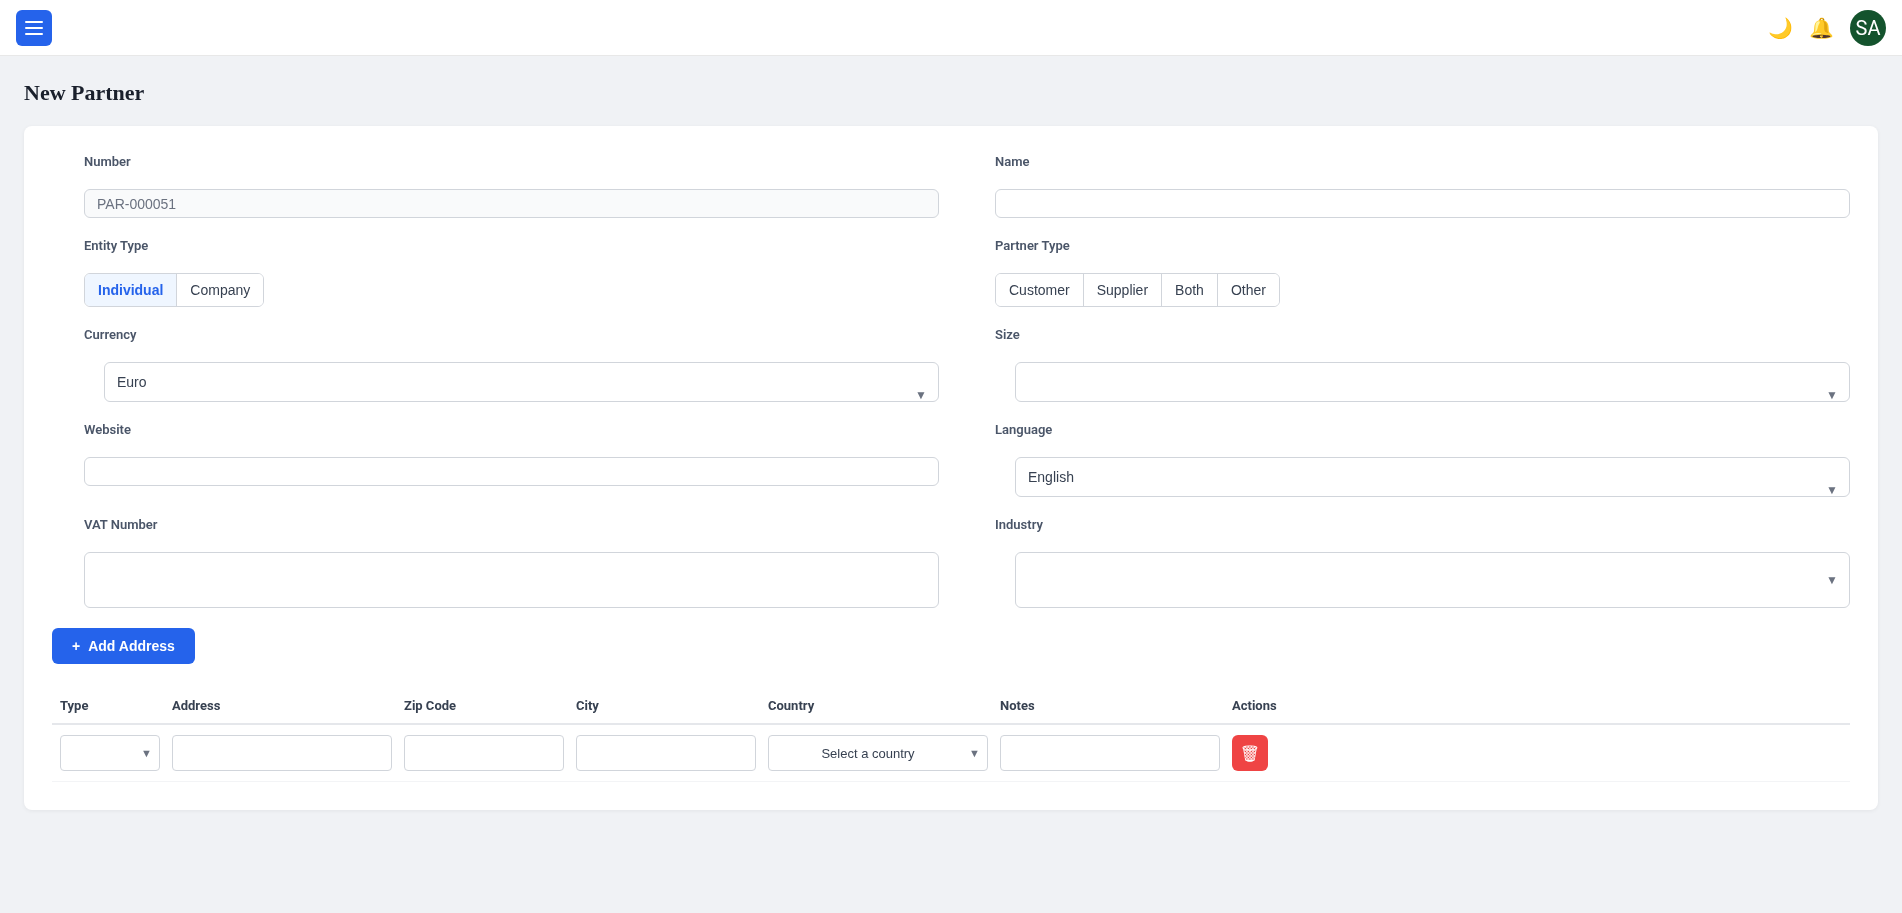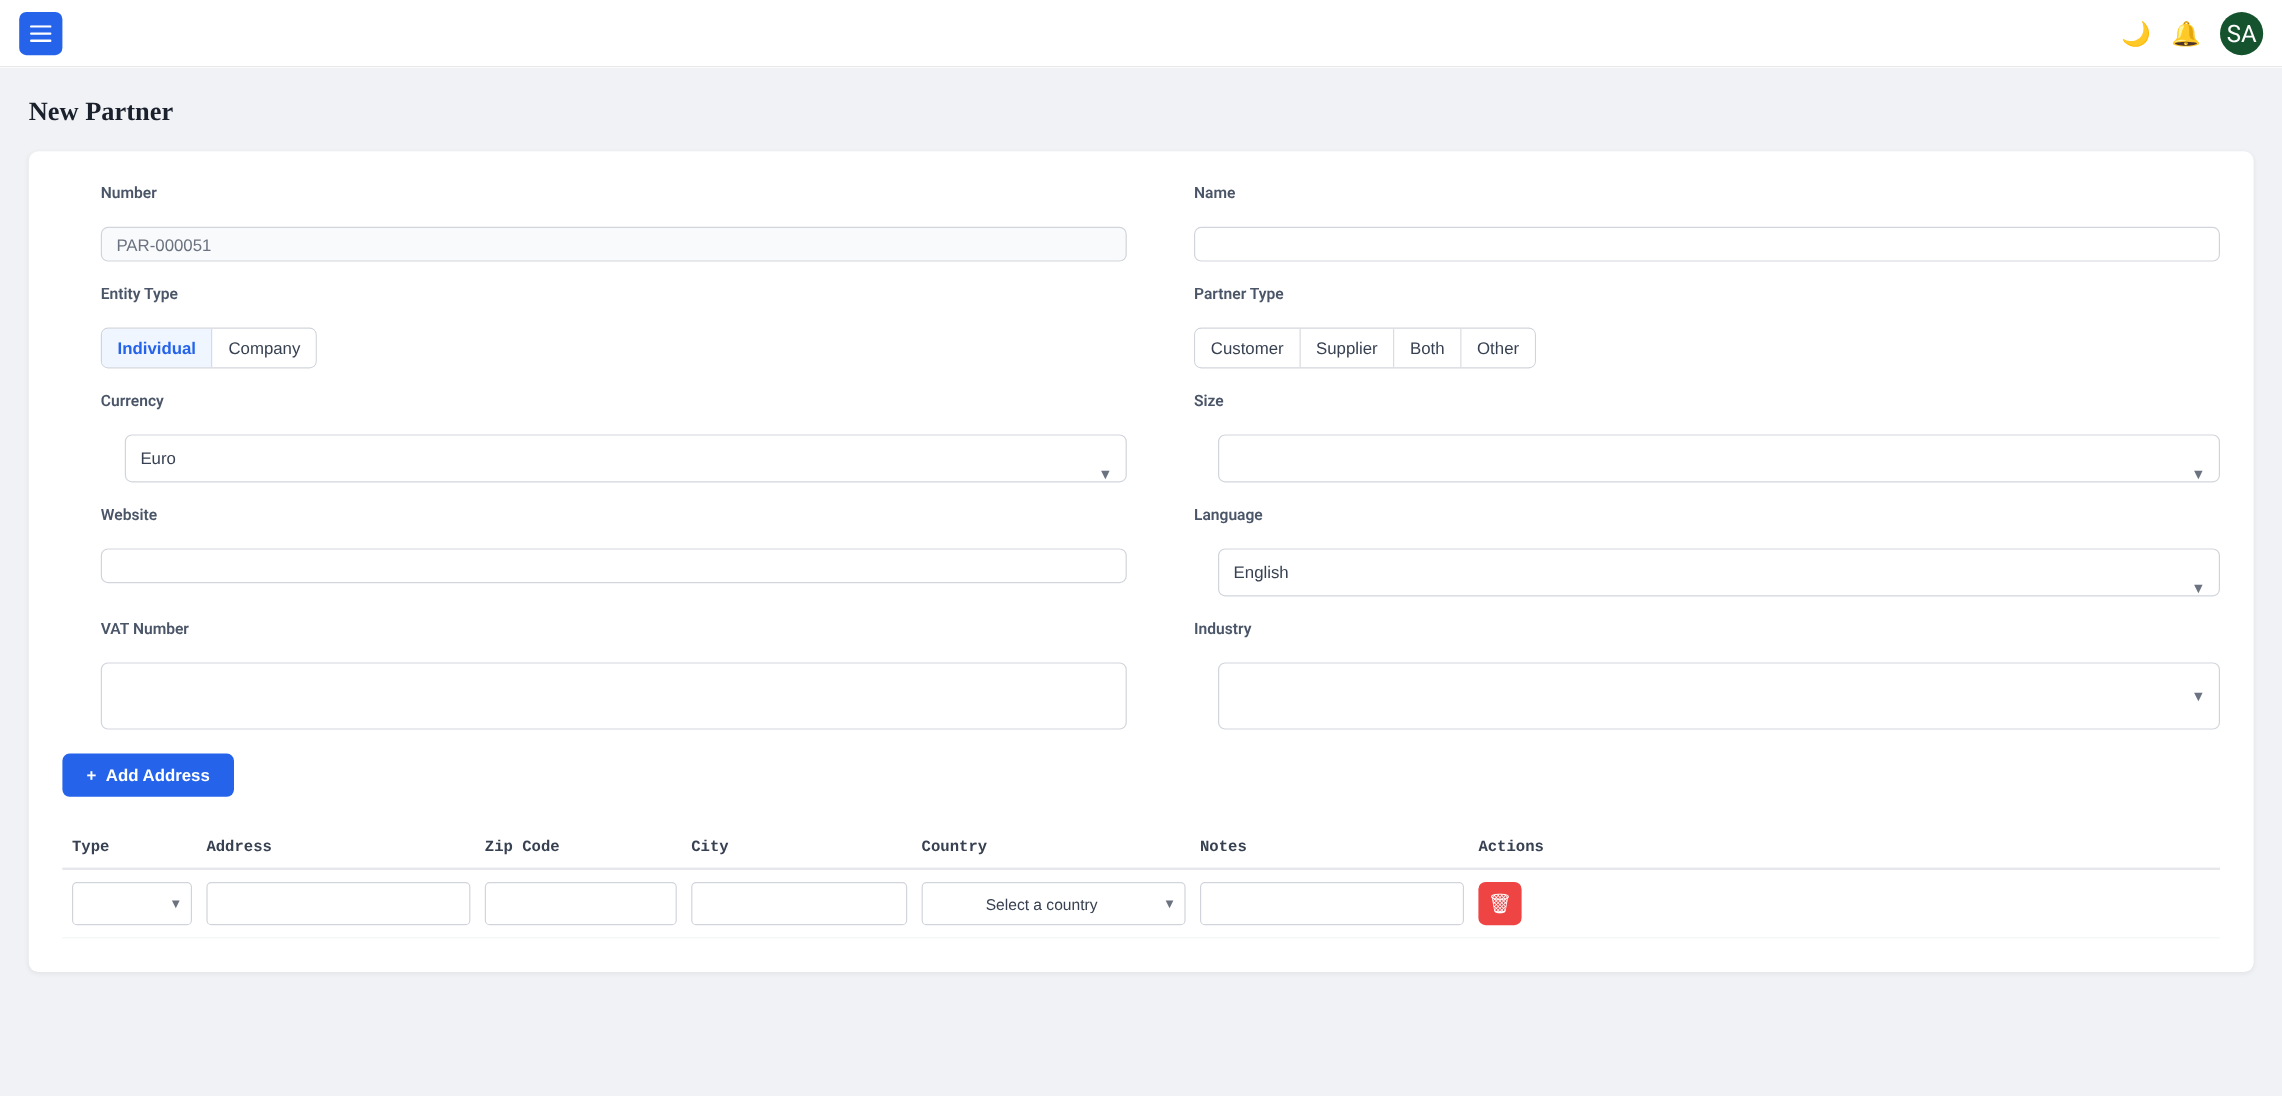--- a/index.html
+++ b/index.html
@@ -190,21 +190,20 @@
 
     
     .address-section { margin-top: 8px; }
 
     .table-header {
       display: grid;
       grid-template-columns: 100px 220px 160px 180px 220px 220px 80px;
       gap: 12px;
       padding: 10px 0 10px 8px;
       border-bottom: 2px solid #e5e7eb;
-      font-family: Liberation Mono, monospace;
     }
     .th {
       font-size: 13px;
       font-weight: 700;
       color: #374151;
     }
 
     .table-row-grid {
       display: grid;
       grid-template-columns: 100px 220px 160px 180px 220px 220px 80px;

